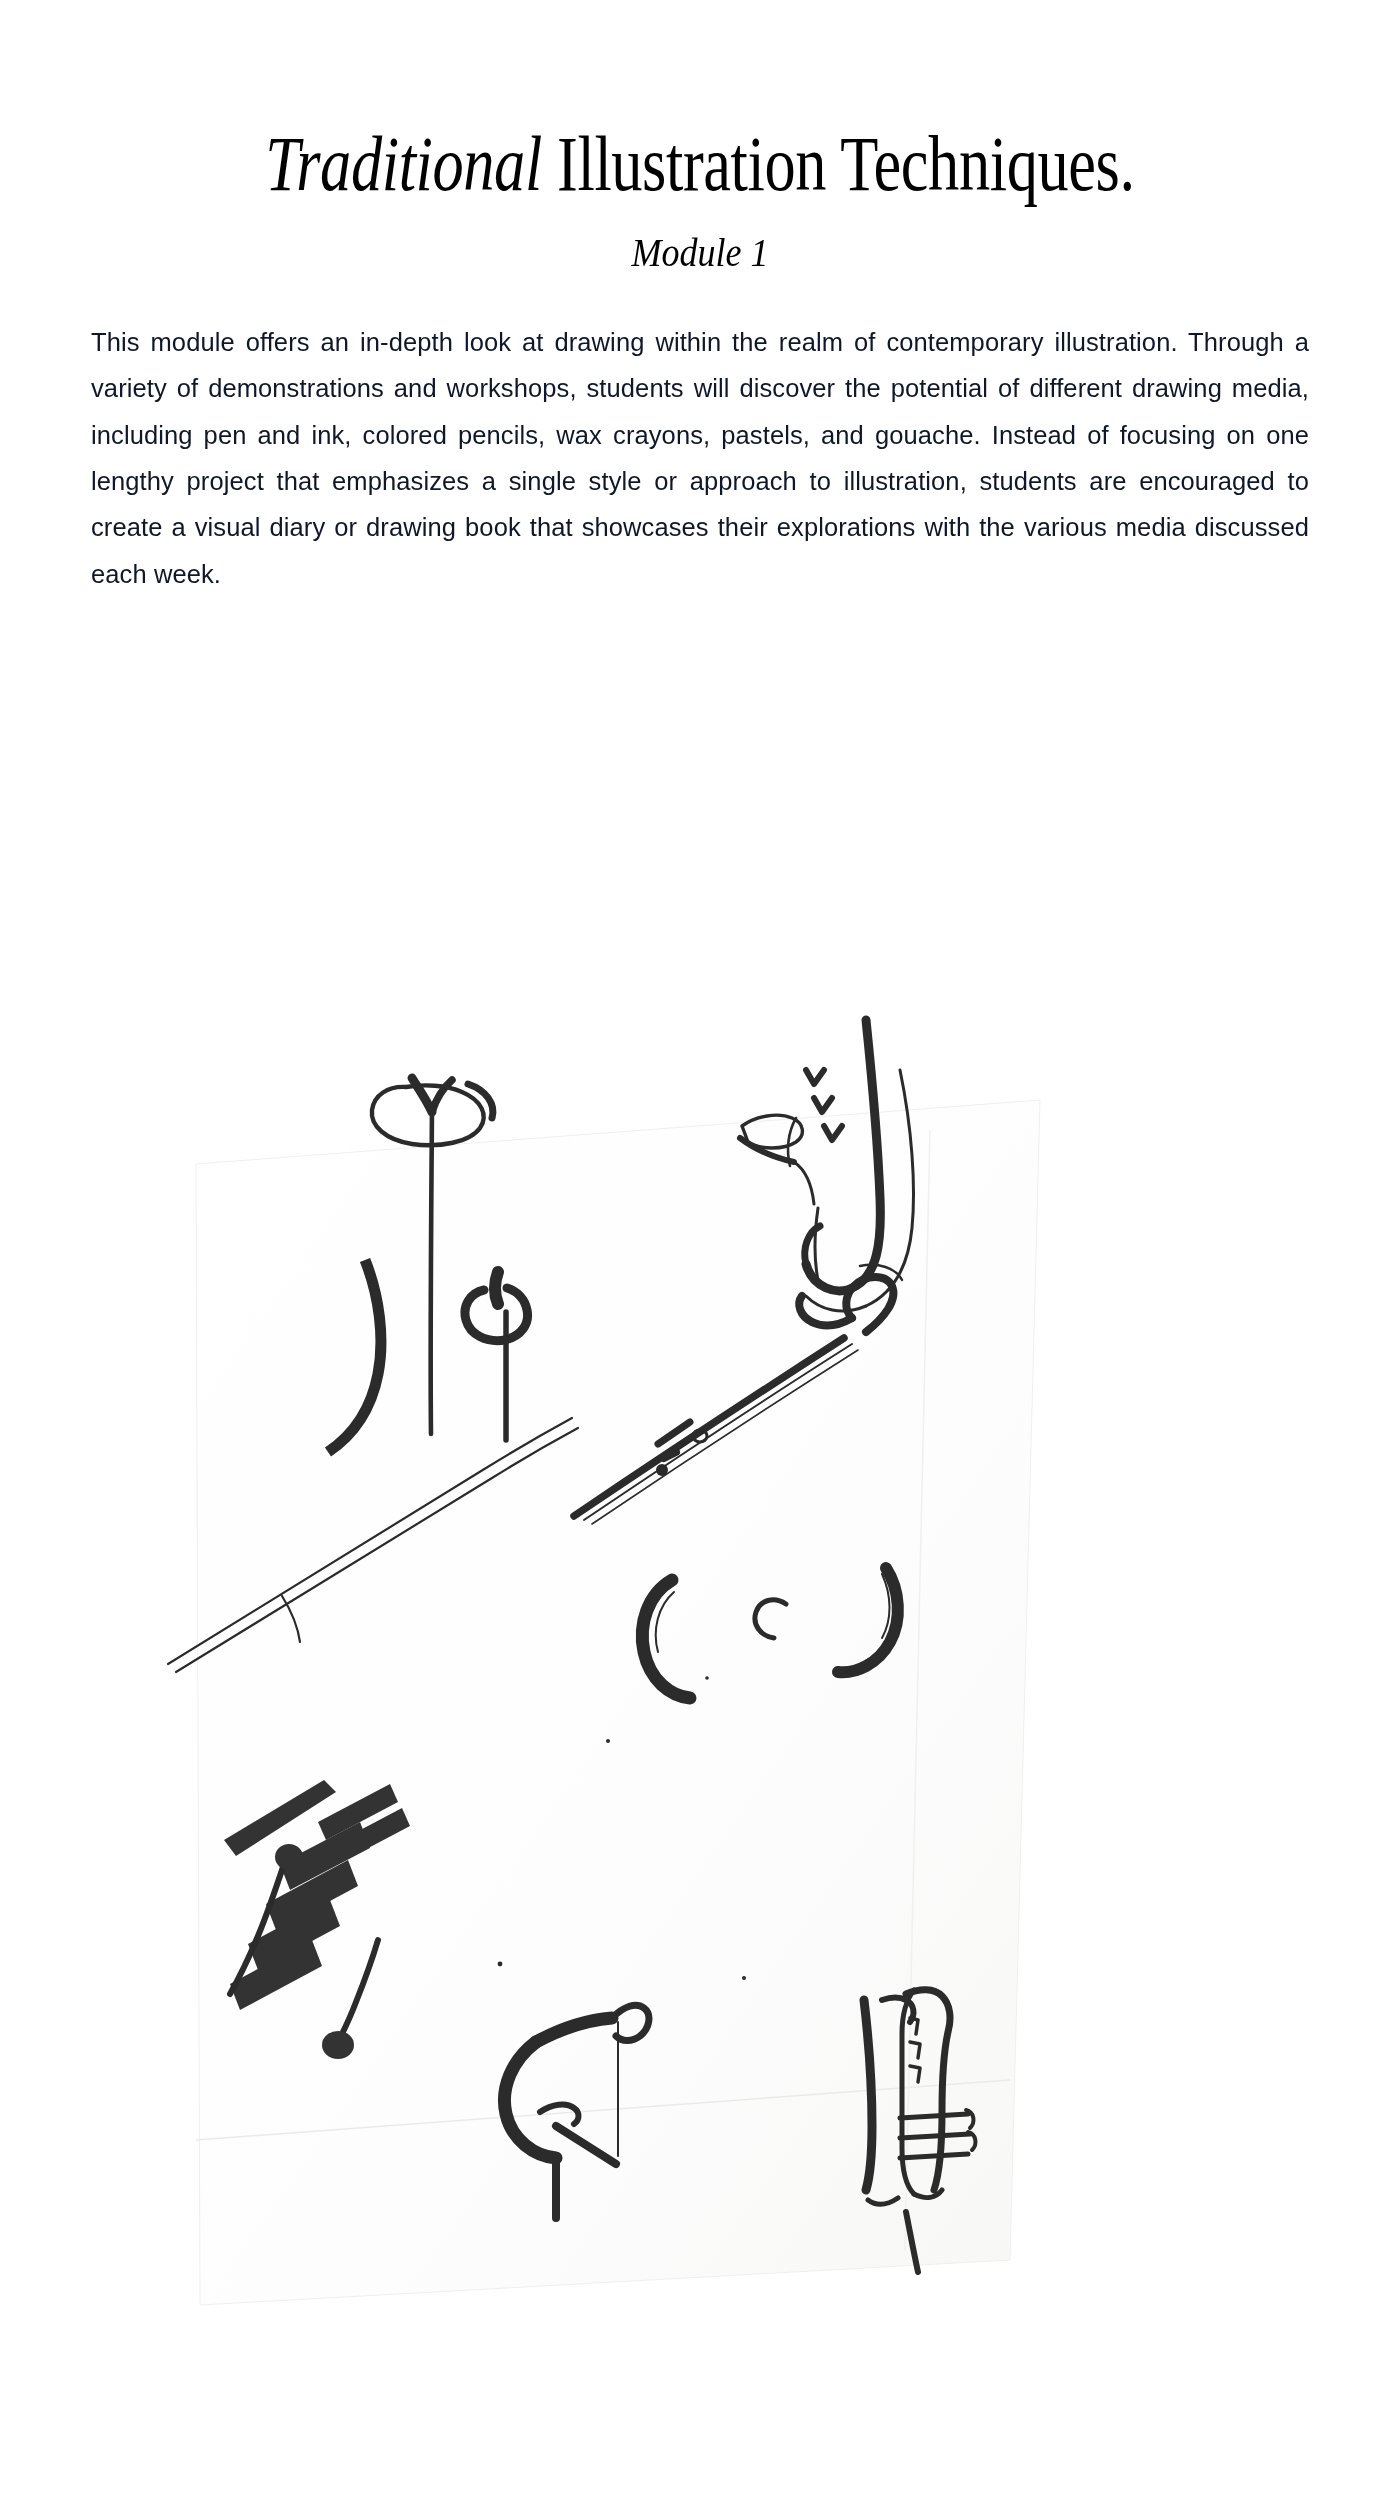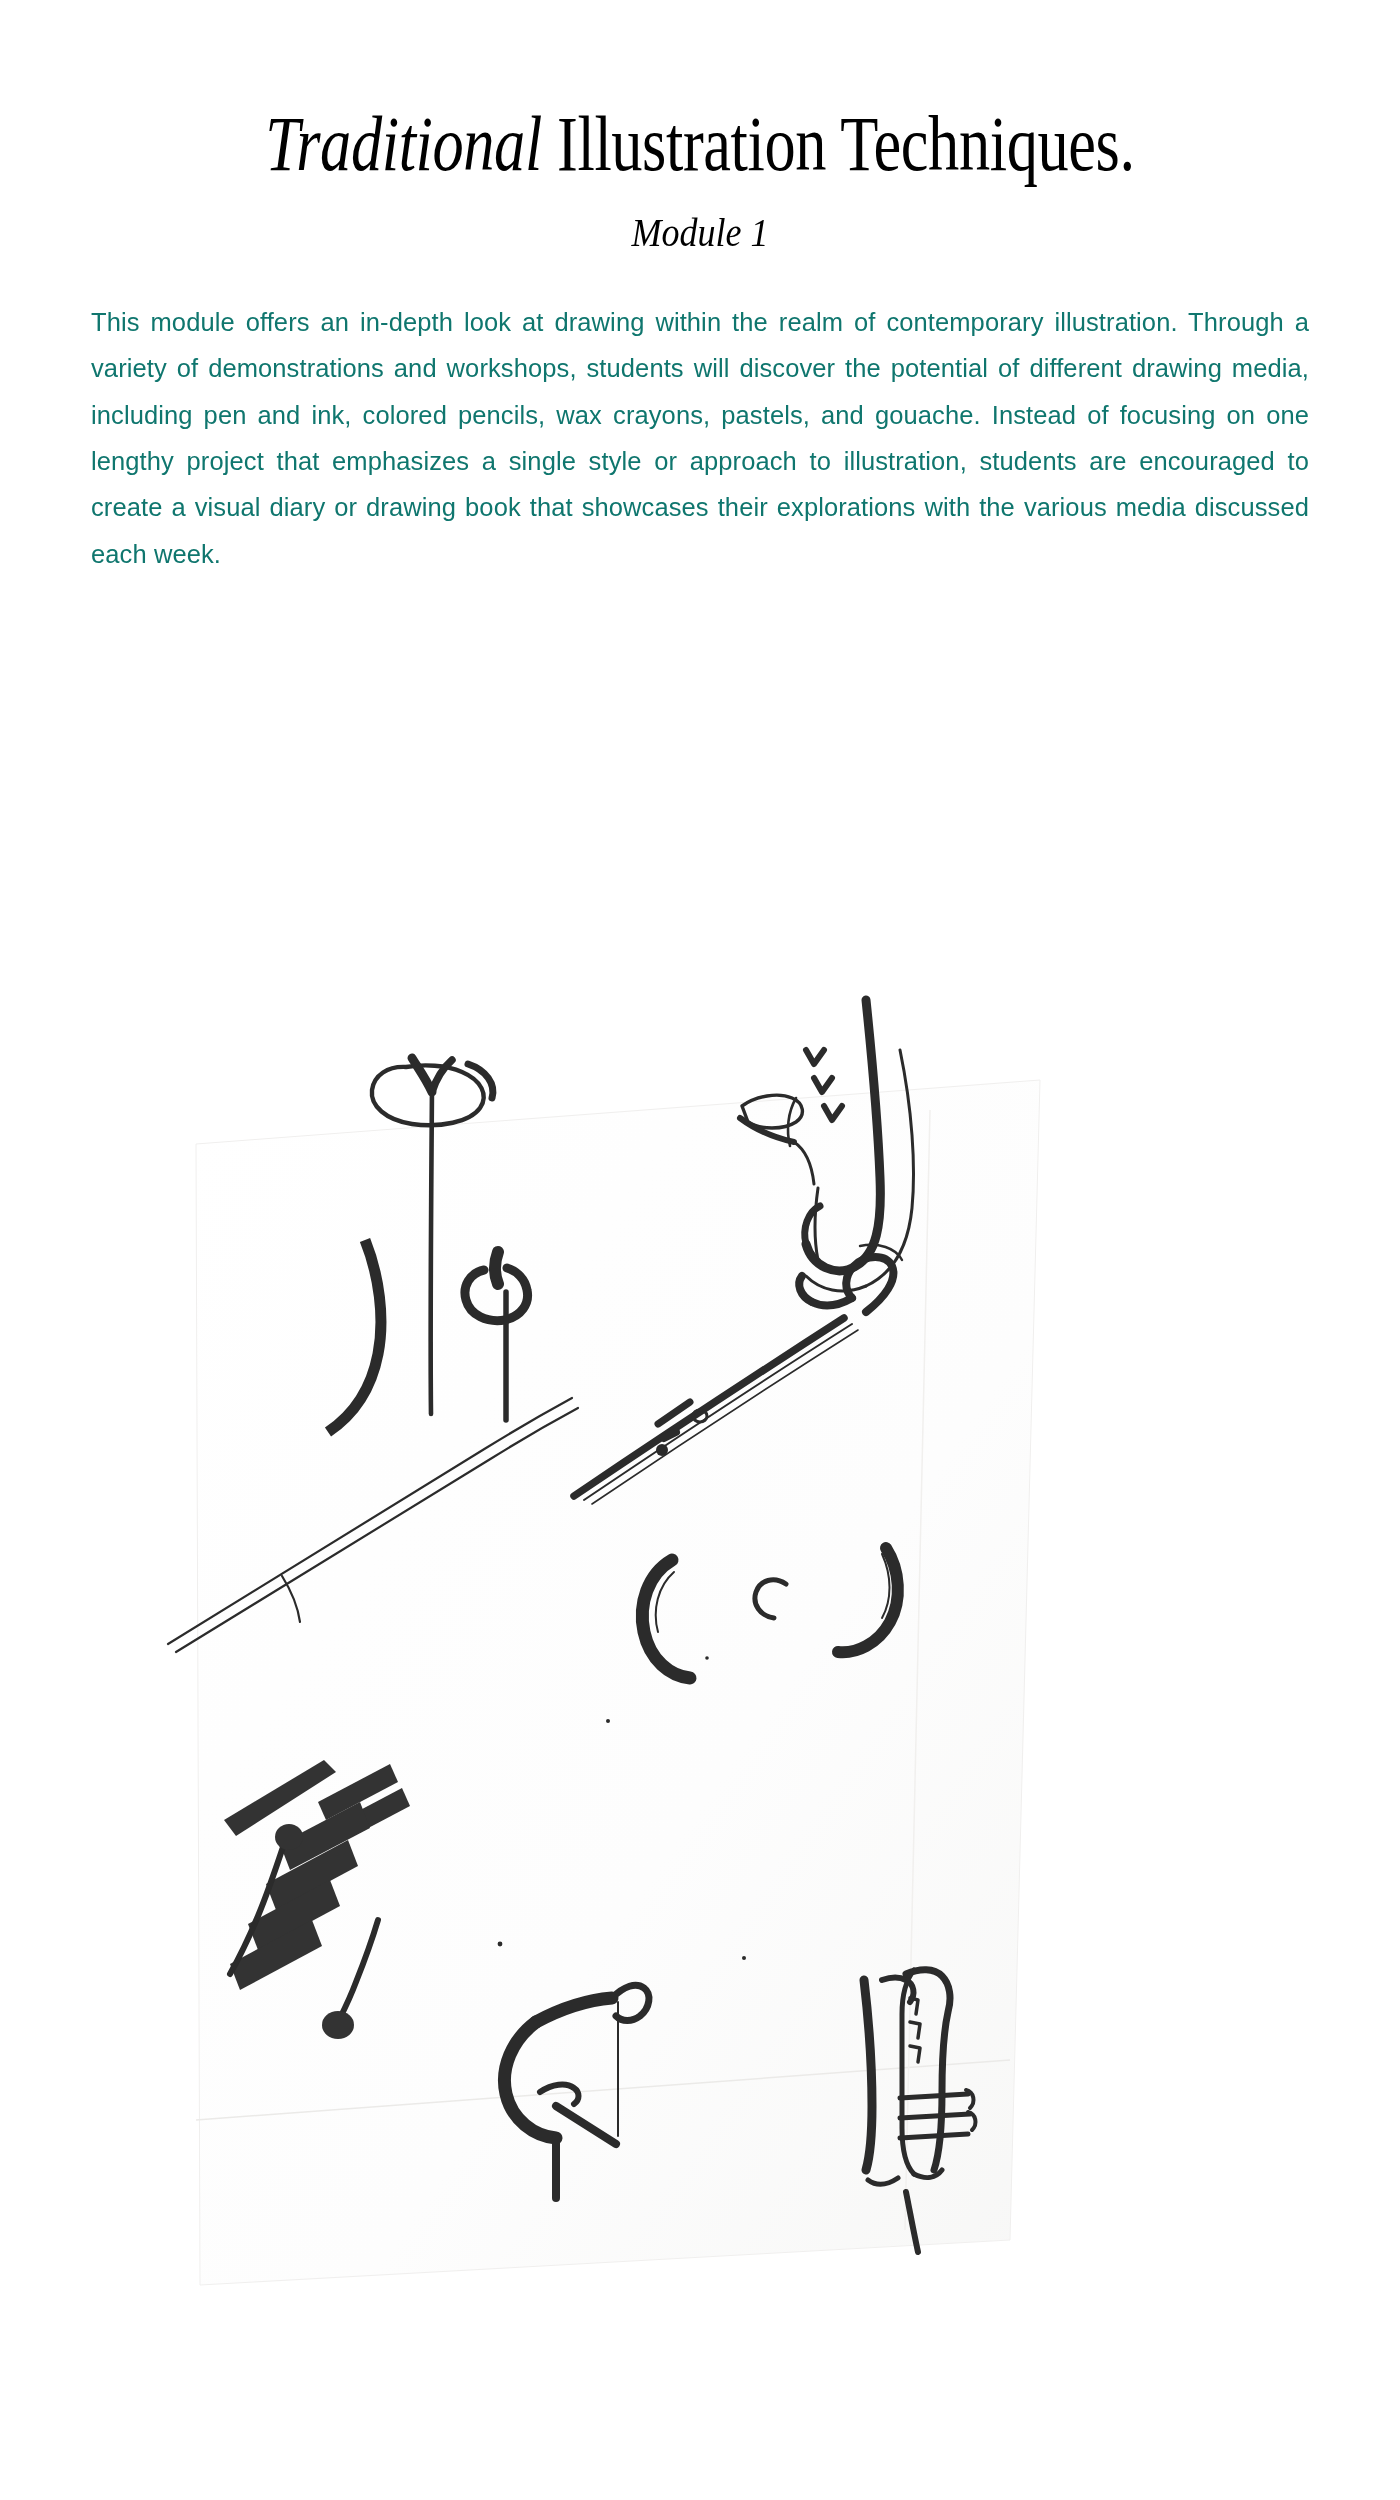--- a/index.html
+++ b/index.html
@@ -15,20 +15,21 @@
     overflow: hidden;
     font-family: "Liberation Sans", sans-serif;
     color: #1a1a1a;
   }
 
   
   .page {
     position: absolute;
     inset: 0;
     background: #ffffff;
+    margin-top: 20px;
   }
 
   
   .title-block {
     padding-top: 96px;
     text-align: center;
   }
   .doc-title {
     font-family: "Liberation Serif", "DejaVu Serif", serif;
     font-size: 78px;
@@ -63,21 +64,21 @@
     margin: 44px auto 0 auto;
     width: 1218px;
     padding: 0;
   }
   .body-text {
     font-family: "Liberation Sans", sans-serif;
     font-size: 25.5px;
     line-height: 1.82;
     text-align: justify;
     text-justify: inter-word;
-    color: #0f766e;
+    color: #0f172a;
     margin: 0;
     letter-spacing: 0.1px;
   }
 
   
   .illustration {
     position: absolute;
     left: 0;
     top: 940px;
     width: 1400px;

